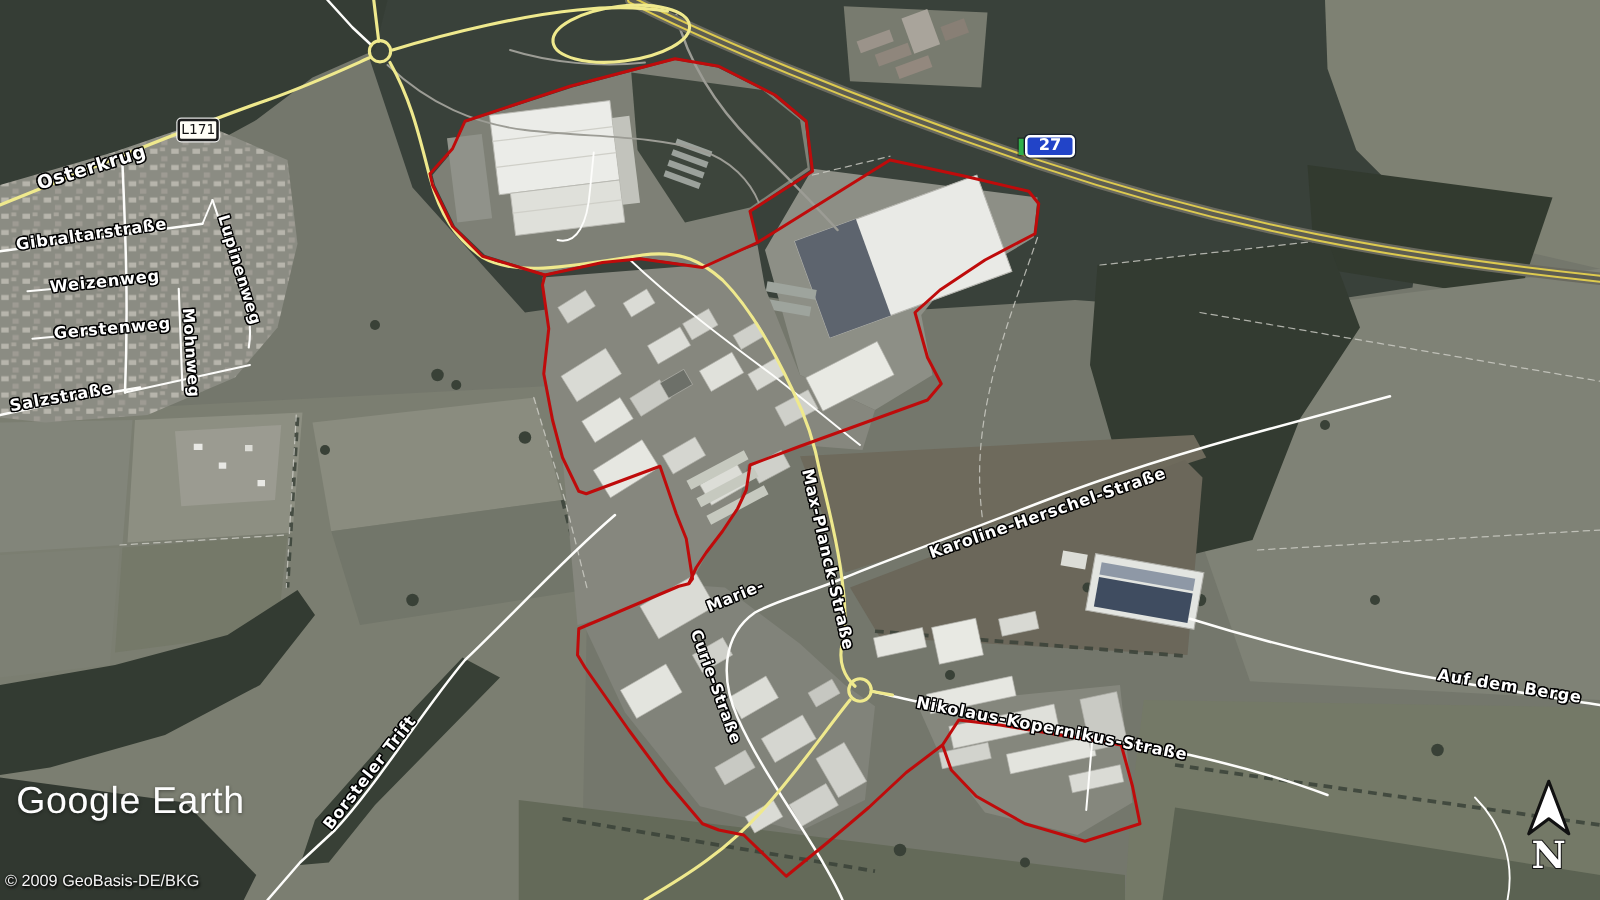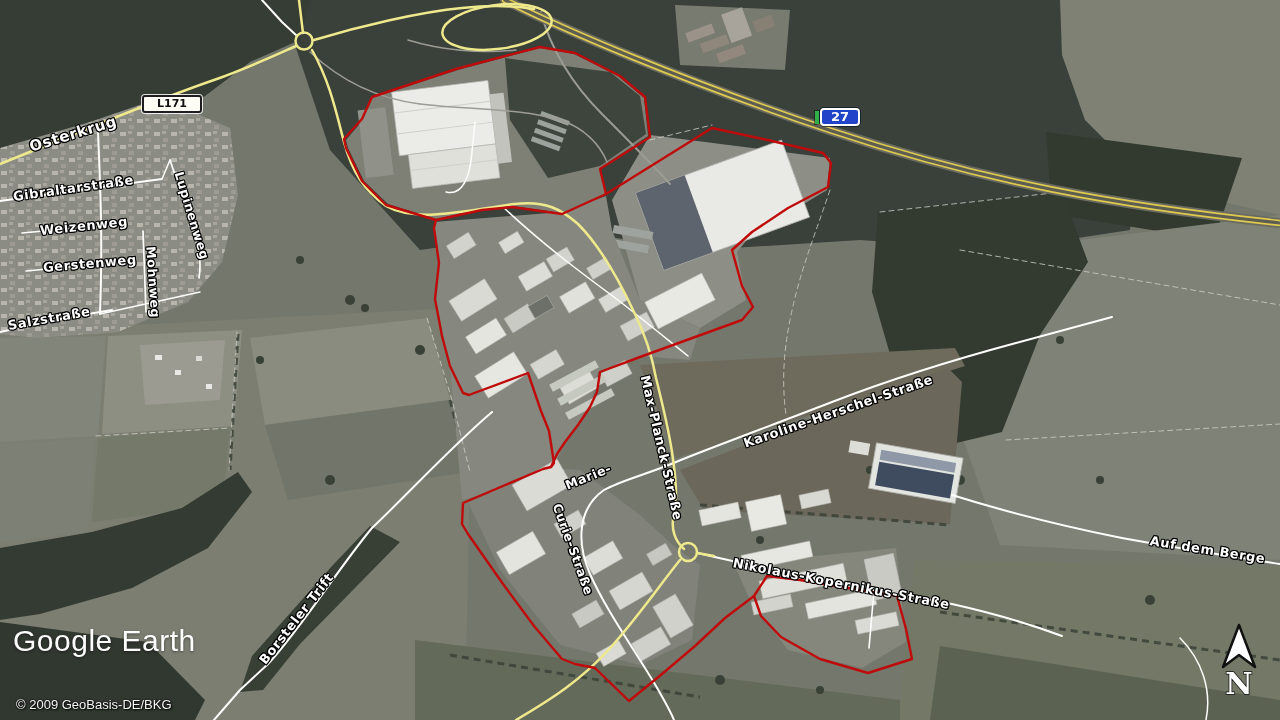--- a/index.html
+++ b/index.html
@@ -2,29 +2,29 @@
 <html><head>
 <meta charset="utf-8">
 <style>
   html,body{margin:0;padding:0;background:#222;}
   .stage{position:relative;width:1280px;height:720px;overflow:hidden;background:#74776c;font-family:"DejaVu Sans",sans-serif;}
   .stage svg.scene{position:absolute;left:0;top:0;}
   .street-label{position:absolute;color:#fff;font-weight:bold;white-space:nowrap;line-height:1;
     transform-origin:0 50%;transform:rotate(var(--r,0deg));letter-spacing:.6px;z-index:5;
     text-shadow:-1px 0 0 #000,1px 0 0 #000,0 -1px 0 #000,0 1px 0 #000,-1px -1px 0 #000,1px -1px 0 #000,-1px 1px 0 #000,1px 1px 0 #000;}
   .badge-l171{position:absolute;left:142px;top:95px;z-index:6;background:#fffef6;border:2px solid #1d1d1d;border-radius:3px;
-    color:#111;font-size:11px;font-weight:bold;padding:0 13px;line-height:14px;box-shadow:0 0 0 1px rgba(255,255,255,.85);}
+    color:#111;font-size:11px;font-weight:normal;padding:0 1px;line-height:14px;box-shadow:0 0 0 1px rgba(255,255,255,.85);}
   .badge-a27{position:absolute;left:783px;top:108px;z-index:6;display:flex;align-items:center;padding-left:32px;}
   .a27-green{width:4px;height:13px;background:#2fae4a;margin-right:1px;box-shadow:0 0 0 1px rgba(0,0,0,.4);}
   .a27-core{background:#2244c8;border:2px solid #fff;border-radius:4px;color:#fff;font-weight:bold;font-size:13px;
     line-height:14px;padding:0 9px;box-shadow:0 0 0 1px rgba(10,20,40,.7);}
   .ge-logo{position:absolute;left:13px;top:624px;z-index:7;color:#fdfdfd;font-family:"Liberation Sans",sans-serif;
     font-size:30px;letter-spacing:.5px;text-shadow:0 1px 3px rgba(0,0,0,.45);}
   .copyright{position:absolute;left:4px;top:697px;z-index:7;color:#f4f4f4;font-size:13px;font-family:"Liberation Sans",sans-serif;
-    text-shadow:1px 1px 2px #000,0 0 2px #000;margin-left:12px;}
+    text-shadow:1px 1px 2px #000,0 0 2px #000;}
   .north{position:absolute;left:1216px;top:622px;z-index:7;}
 </style>
 </head>
 <body>
 
 <div class="stage">
 
 <svg class="scene" width="1280" height="720" viewBox="0 0 1280 720">
   <defs>
     <pattern id="houses" width="17" height="13" patternUnits="userSpaceOnUse">

